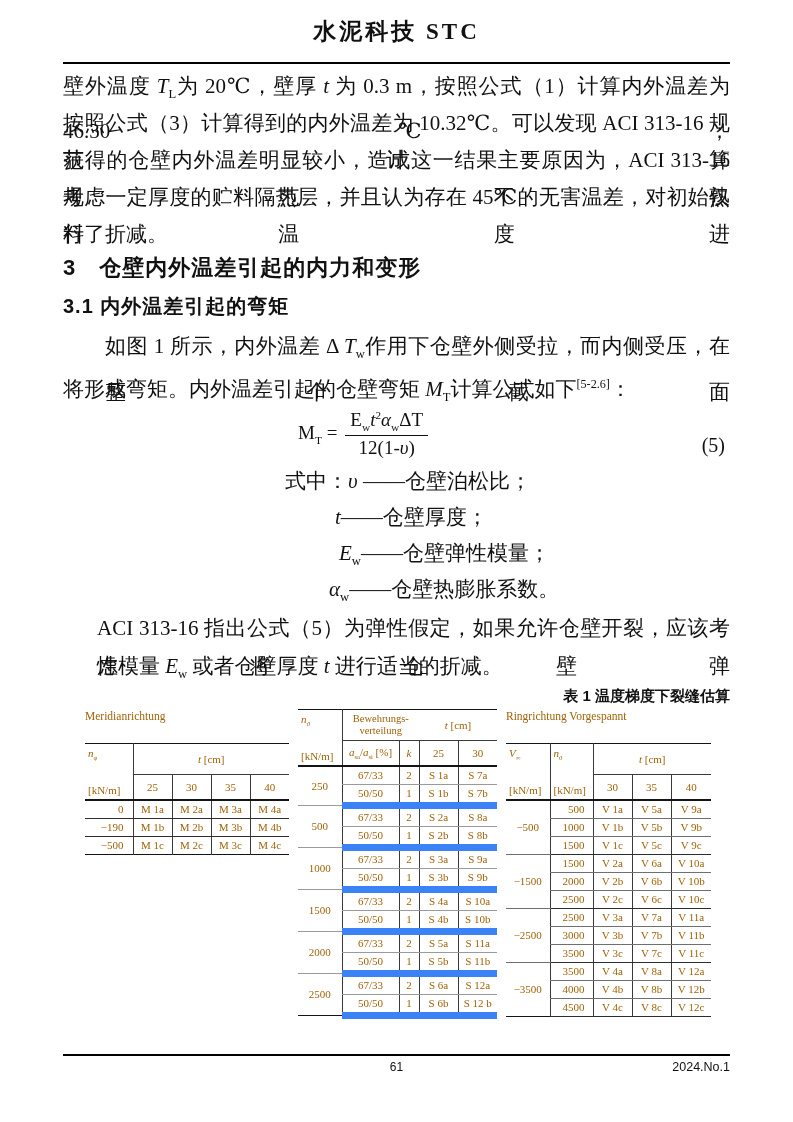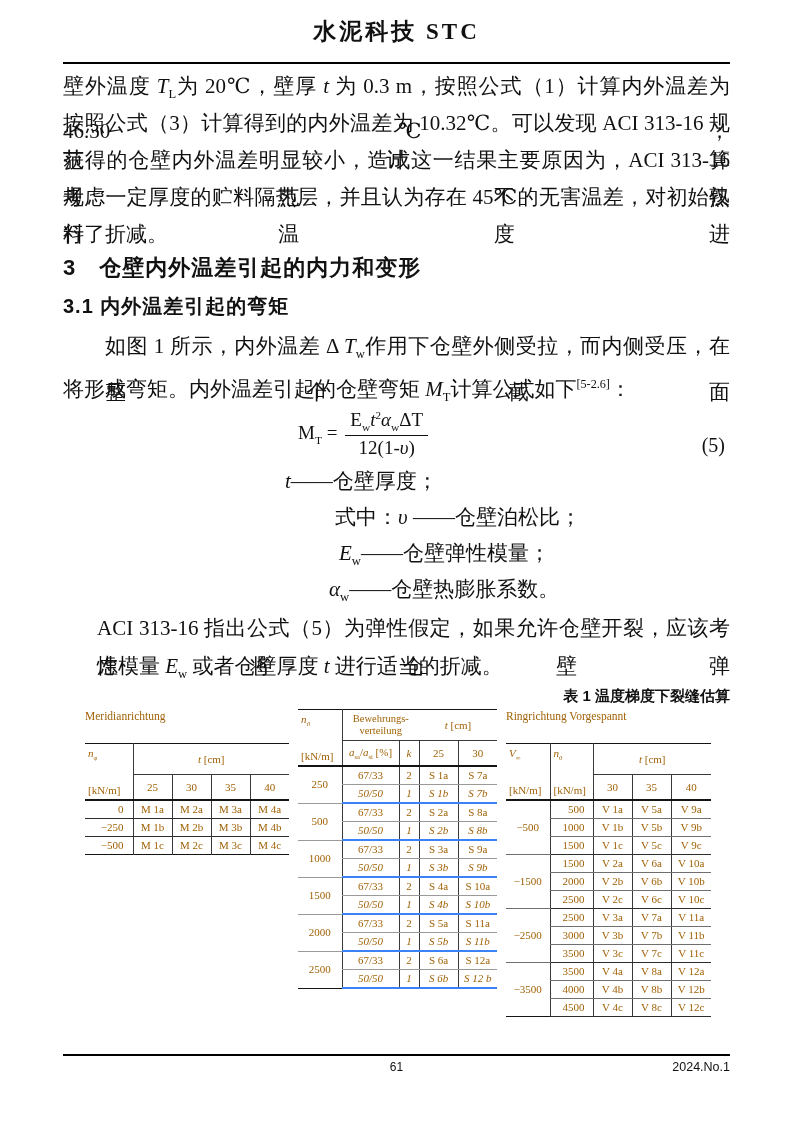--- a/index.html
+++ b/index.html
@@ -60,21 +60,21 @@
   th.cornercell{border-right:1px solid #3a3a3a;border-bottom:2px solid #141414;padding:0;}
   .cornerbox{height:100%;box-sizing:border-box;display:flex;flex-direction:column;justify-content:space-between;align-items:flex-start;padding:3px 3px 2px 3px;text-align:left;}
   th.tspan{border-bottom:1px solid #3a3a3a;}
   th.bewhead{border-bottom:1px solid #3a3a3a;border-left:1px solid #3a3a3a;font-size:10.5px;line-height:1.1;}
   .tbl tbody td{border-left:1px solid #3a3a3a;border-bottom:1px solid #2d2d2d;}
   .tbl tbody td.c0{border-left:none;}
   #meridian tbody td.c0{text-align:right;padding-right:9px;}
   .tbl tbody tr.lastrow td{border-bottom:none;}
   td.gcell{border-left:none !important;}
   #schlaff tbody tr.sub-mid td{border-bottom:1px solid #9a9a9a;}
-  #schlaff tbody tr.sub-end td{border-bottom:2px solid #3b82f6;font-style:italic;}
+  #schlaff tbody tr.sub-end td{border-bottom:7px solid #3b82f6;}
   #vorg tbody tr.sub-mid td{border-bottom:1px solid #6f6f6f;}
   #vorg tbody tr.sub-end td{border-bottom:1px solid #2d2d2d;}
   #vorg tbody td.nval{text-align:right;padding-right:8px;}
   #schlaff td.gcell,#vorg td.gcell{border-bottom:1px solid #2d2d2d;}
   #schlaff td.gcell.glast,#vorg td.gcell.glast{border-bottom:none;}
 
   
   .footer-rule{position:absolute;left:63px;right:63px;top:1054px;border-top:2.5px solid #000;}
   .page-number{position:absolute;top:1060px;left:0;width:100%;text-align:center;font-size:12px;font-family:"Liberation Sans","DejaVu Sans",sans-serif;}
   .issue-label{position:absolute;top:1060px;right:63px;font-size:12.5px;font-family:"Liberation Sans","DejaVu Sans",sans-serif;}
@@ -108,22 +108,22 @@
       <span class="f-lhs"><span>M</span><sub>T</sub><span> =</span></span>
       <span class="frac">
         <span class="fnum"><span>E</span><sub>w</sub><span class="var">t</span><sup>2</sup><span class="var">α</span><sub>w</sub><span>ΔT</span></span>
         <span class="fden"><span>12(1-</span><span class="var">υ</span><span>)</span></span>
       </span>
     </span>
     <span class="eq-num">(5)</span>
   </div>
 
   <div class="para" id="where">
+      <div class="line"><span>式中：</span><span class="var">υ</span><span> ——仓壁泊松比；</span></div>
       <div class="line"><span class="var">t</span><span>——仓壁厚度；</span></div>
-      <div class="line"><span>式中：</span><span class="var">υ</span><span> ——仓壁泊松比；</span></div>
       <div class="line"><span class="var">E</span><sub>w</sub><span>——仓壁弹性模量；</span></div>
       <div class="line"><span class="var">α</span><sub>w</sub><span>——仓壁热膨胀系数。</span></div>
     </div>
 
   <div class="para" id="para3">
       <div class="line"><span>ACI 313-16 指出公式（5）为弹性假定，如果允许仓壁开裂，应该考虑将仓壁弹</span></div>
       <div class="line"><span>性模量 </span><span class="var">E</span><sub>w</sub><span> 或者仓壁厚度 </span><span class="var">t</span><span> 进行适当的折减。</span></div>
     </div>
 
   <div class="tcaption">表 1 温度梯度下裂缝估算</div>
@@ -159,21 +159,21 @@
         </thead>
         <tbody id="meridian-body">
             <tr>
               <td class="c0">0</td>
               <td>M 1a</td>
               <td>M 2a</td>
               <td>M 3a</td>
               <td>M 4a</td>
             </tr>
             <tr>
-              <td class="c0">−250</td>
+              <td class="c0">−190</td>
               <td>M 1b</td>
               <td>M 2b</td>
               <td>M 3b</td>
               <td>M 4b</td>
             </tr>
             <tr class="lastrow">
               <td class="c0">−500</td>
               <td>M 1c</td>
               <td>M 2c</td>
               <td>M 3c</td>

